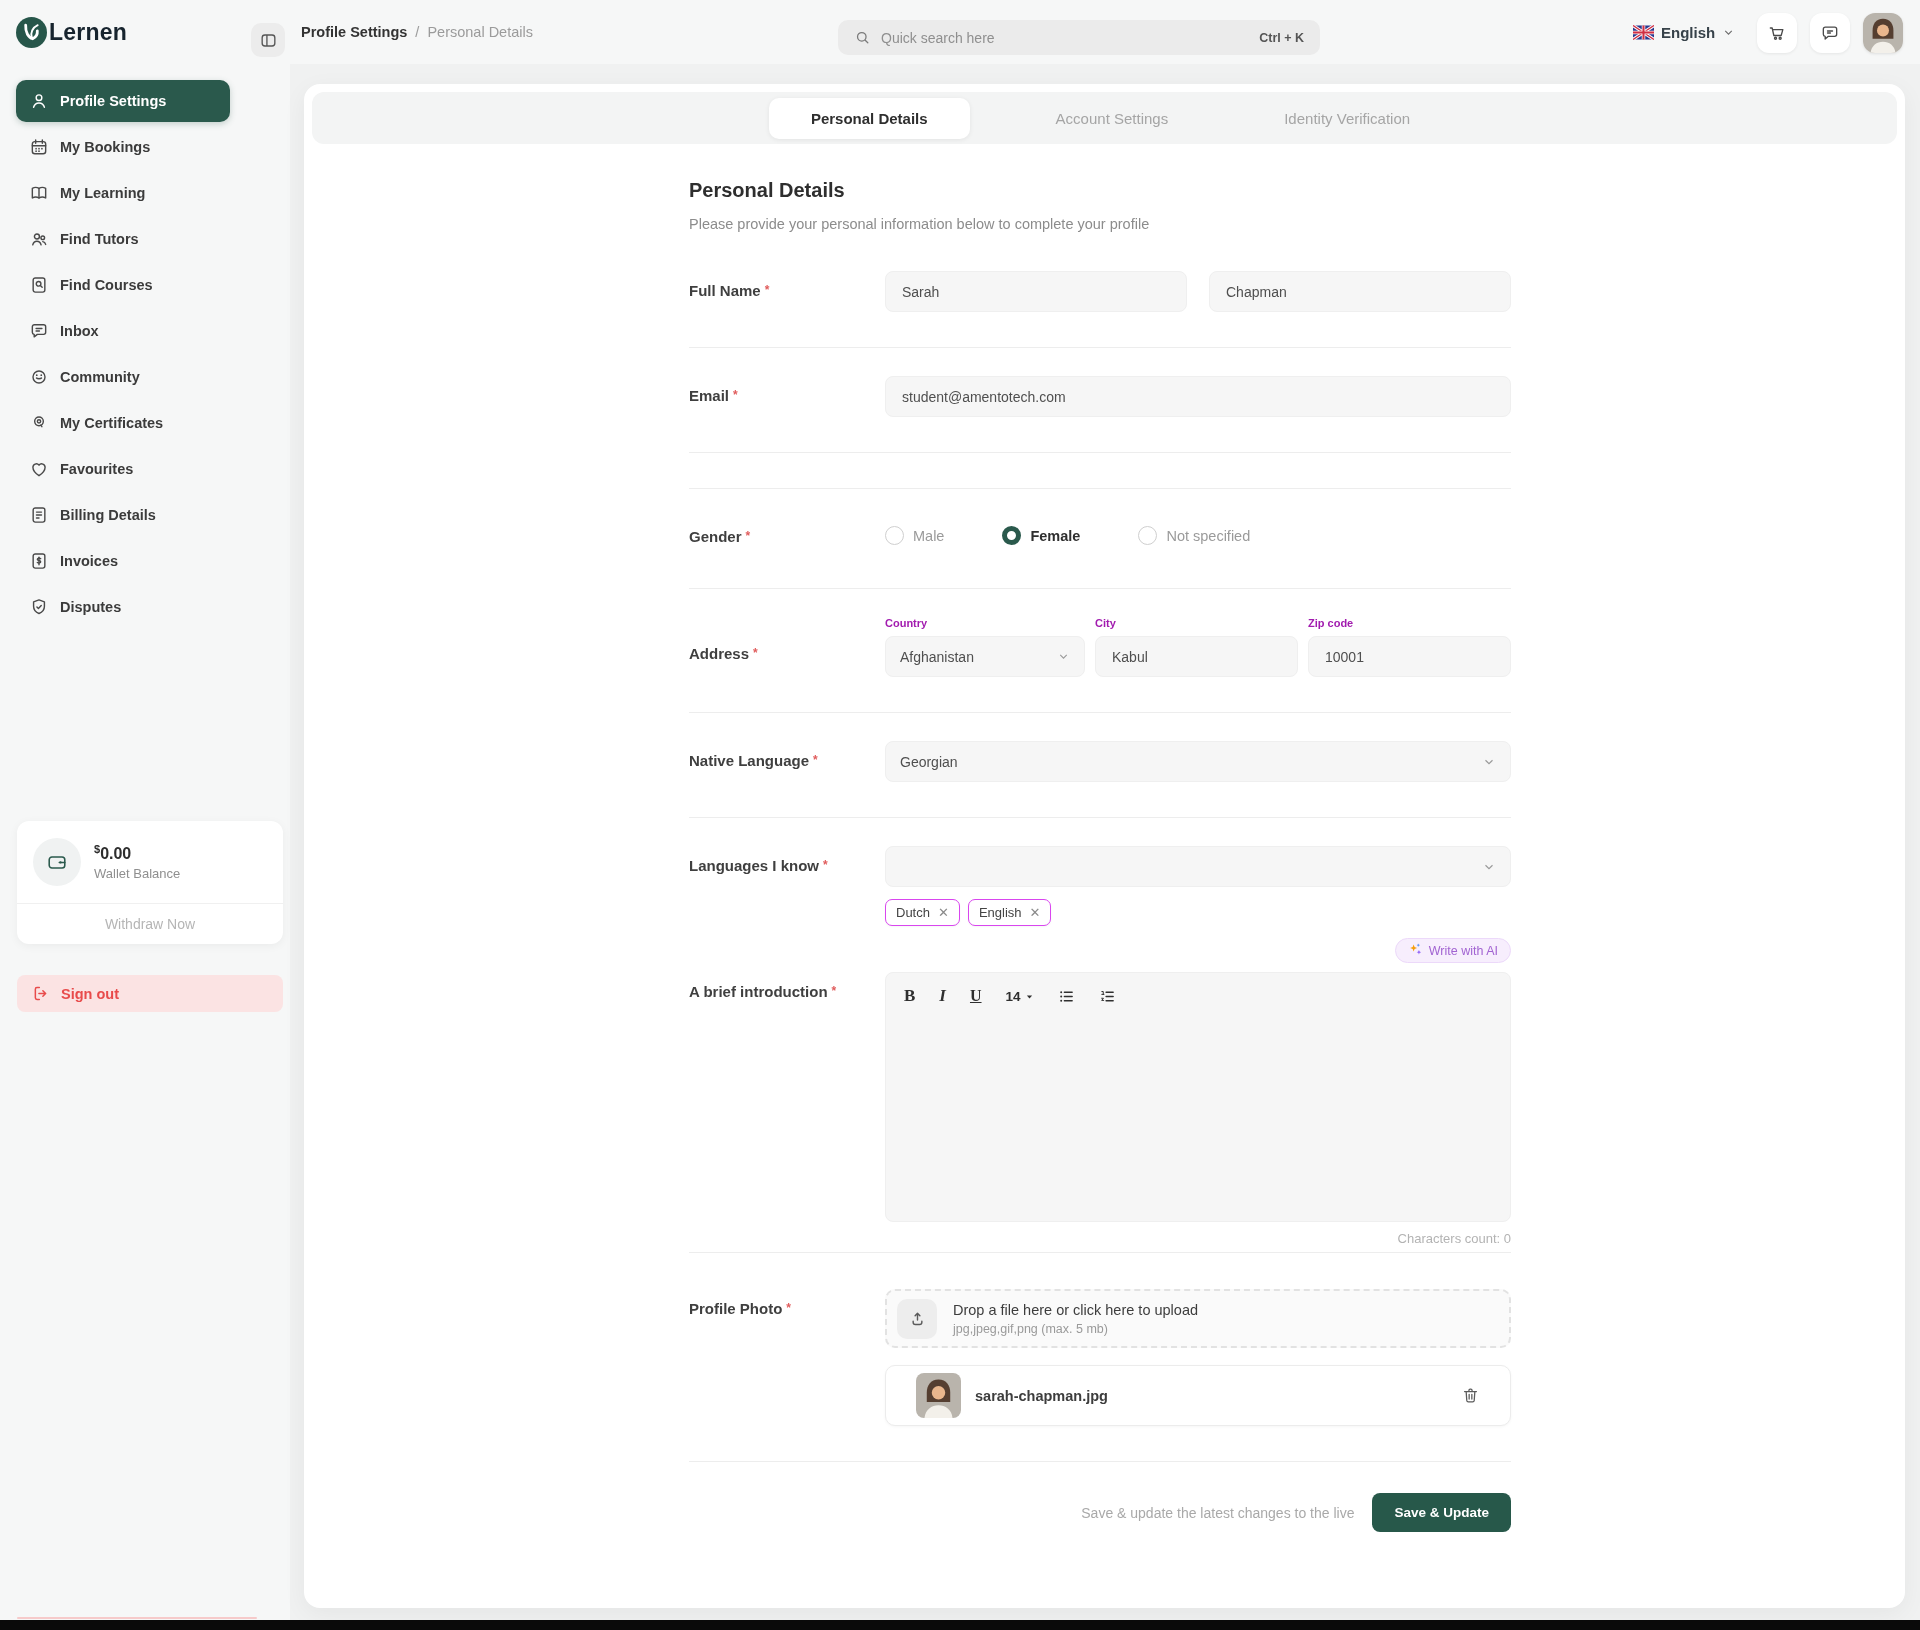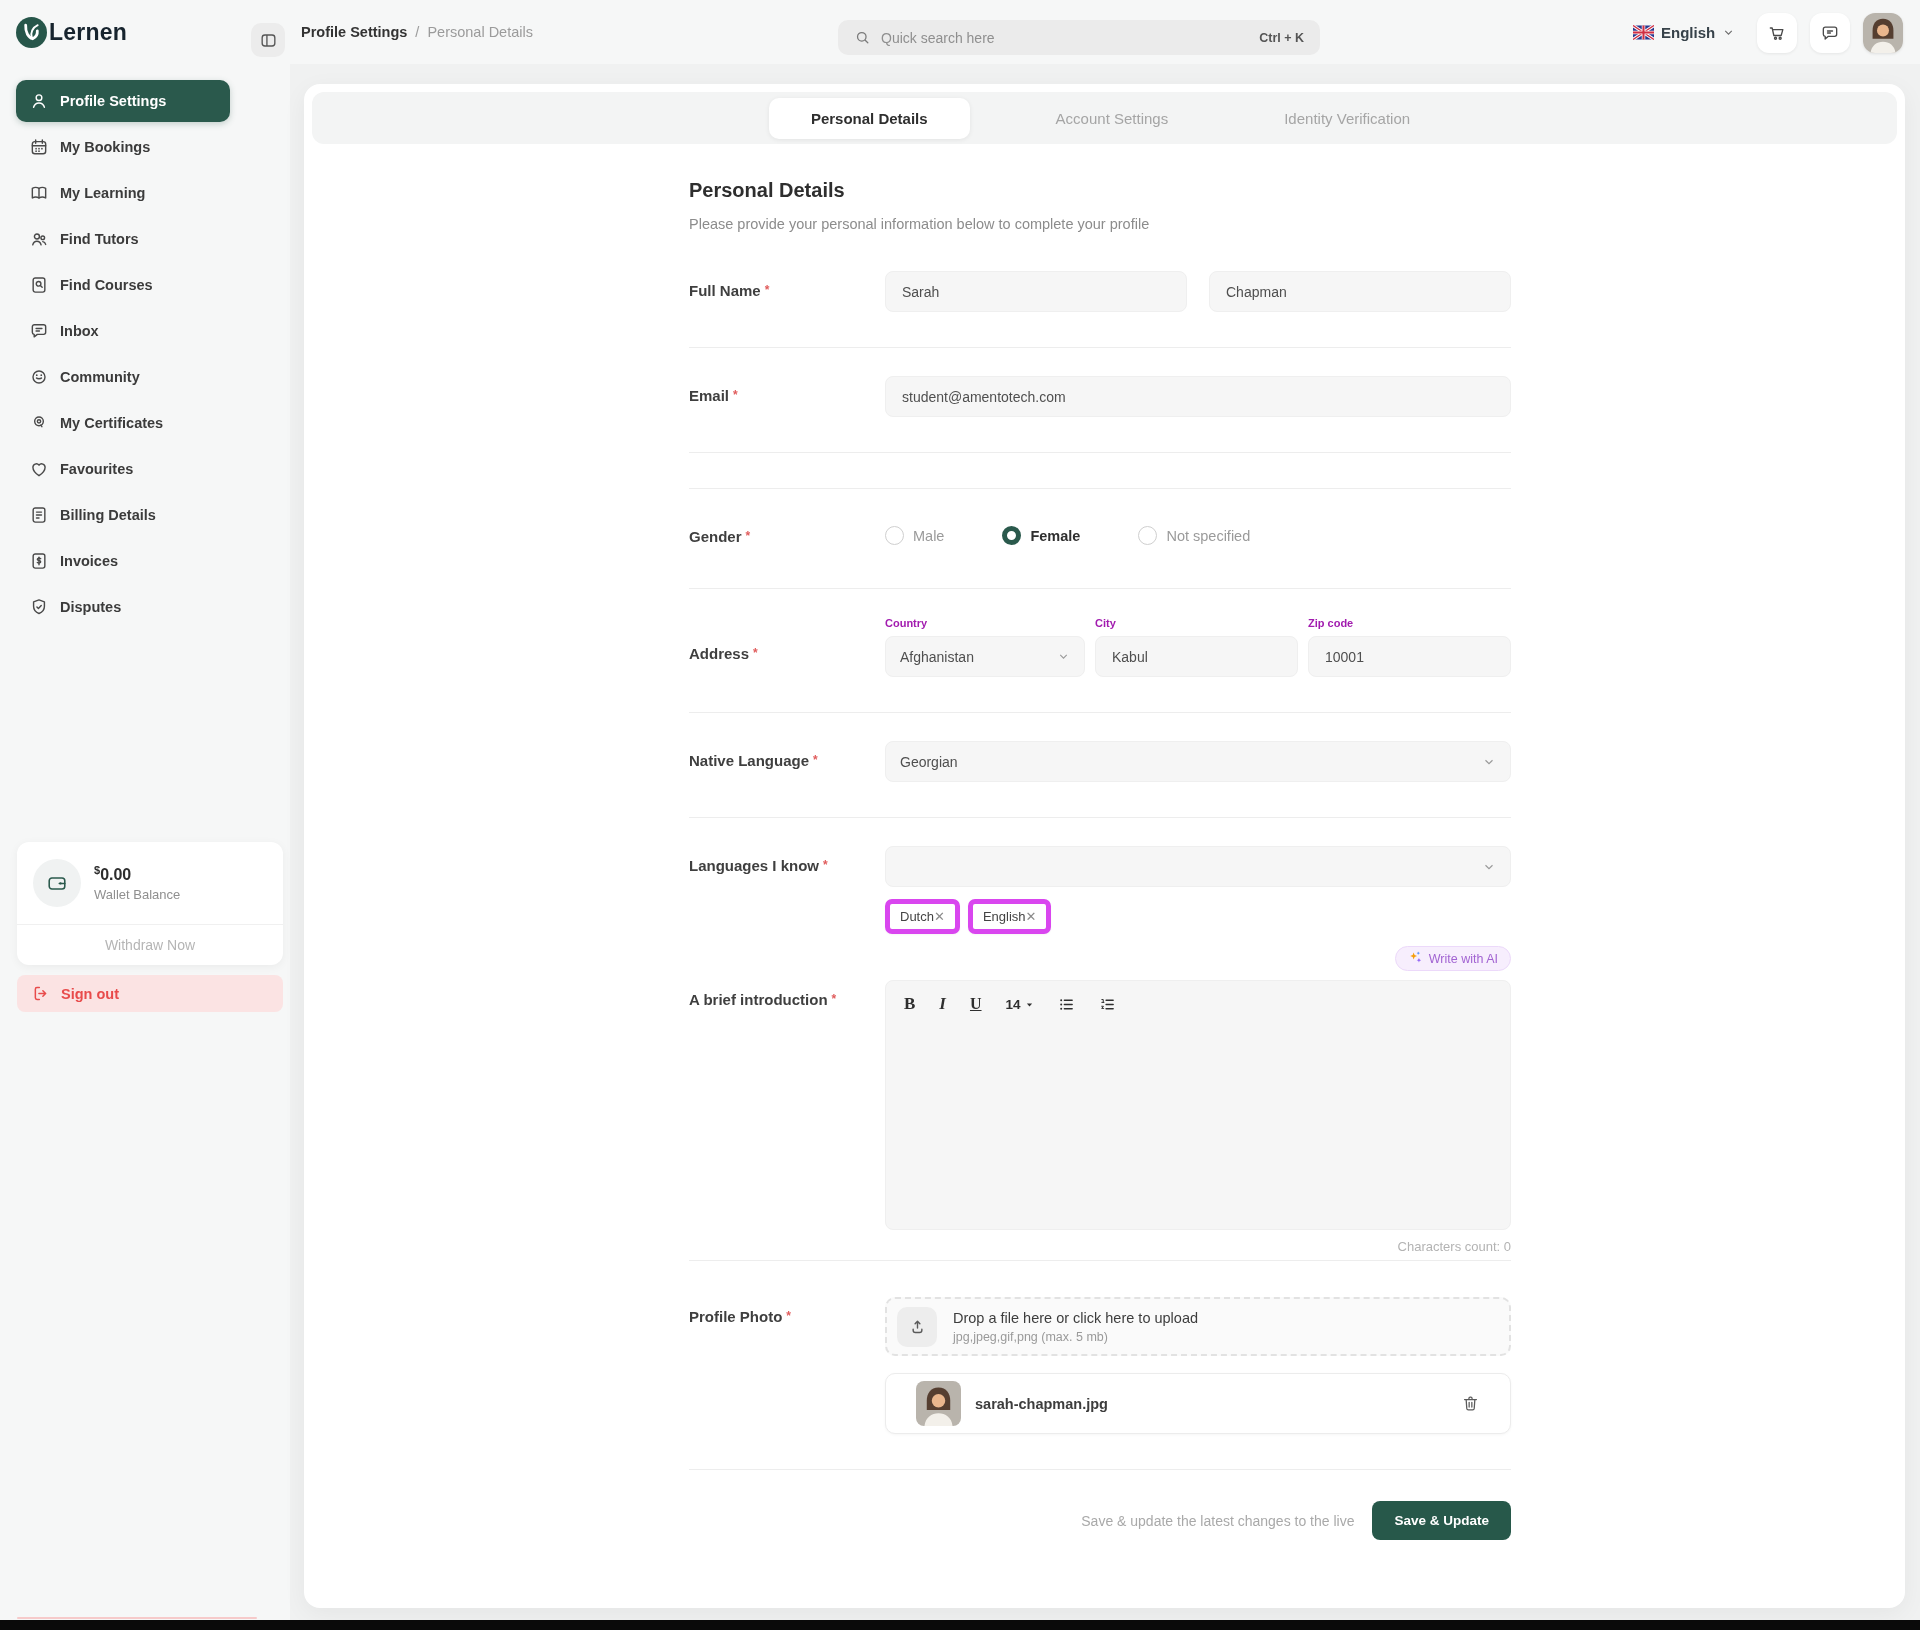--- a/index.html
+++ b/index.html
@@ -28,21 +28,21 @@
 
   
   .sidebar { position:absolute; left:0; top:64px; width:290px; bottom:10px; }
   .nav { padding:16px 0 0 16px; }
   .nav-item { width:214px; height:42px; display:flex; align-items:center; gap:11px; padding:0 13px; border-radius:10px; margin-bottom:4px; cursor:pointer; }
   .nav-item .nav-label { font-size:14.5px; font-weight:600; color:#3b3b3b; }
   .nav-item svg { stroke:#4a4a4a; }
   .nav-item.active { background:#2a594c; box-shadow:0 2px 6px rgba(42,89,76,.25); }
   .nav-item.active .nav-label { color:#fff; }
   .nav-item.active svg { stroke:#fff; }
-  .wallet-card { position:absolute; left:17px; top:778px; width:266px; background:#fff; border-radius:12px; box-shadow:0 2px 10px rgba(0,0,0,.05); }
+  .wallet-card { position:absolute; left:17px; top:757px; width:266px; background:#fff; border-radius:12px; box-shadow:0 2px 10px rgba(0,0,0,.05); }
   .wallet-top { display:flex; align-items:center; gap:13px; padding:17px 16px; }
   .wallet-icon-wrap { width:48px; height:48px; border-radius:50%; background:#f0f2f2; display:flex; align-items:center; justify-content:center; }
   .wallet-amount { font-size:16px; font-weight:700; color:#2d2d2d; }
   .wallet-currency { font-size:11px; vertical-align:6px; font-weight:700; }
   .wallet-label { font-size:13px; color:#8f8f8f; margin-top:3px; }
   .withdraw { border-top:1px solid #f0f0f0; text-align:center; padding:12px 0; font-size:14px; color:#b5b5b5; cursor:pointer; }
   .signout { position:absolute; left:17px; top:911px; width:266px; height:37px; background:#fbe3e3; border-radius:8px; display:flex; align-items:center; gap:11px; padding:0 14px; cursor:pointer; }
   .signout-label { font-size:14.5px; font-weight:700; color:#e84b4b; }
   .sidebar-bottom-line { position:absolute; left:17px; top:1553px; width:240px; height:2px; background:#f6caca; border-radius:2px; }
 
@@ -72,21 +72,21 @@
   .radio-opt.selected .radio-label { color:#2f2f2f; font-weight:700; }
 
   .addr-cols { display:flex; gap:10px; }
   .addr-col { display:flex; flex-direction:column; }
   .addr-col-label { font-size:11px; font-weight:600; color:#a21caf; margin-bottom:7px; }
   .addr-country { width:200px; } .addr-city { flex:1; } .addr-zip { flex:1; }
   .select-box { height:41px; background:#f6f6f6; border:1px solid #efefef; border-radius:8px; display:flex; align-items:center; padding:0 14px; font-size:14px; color:#4f4f4f; cursor:pointer; }
   .select-box .sel-val { flex:1; }
 
   .chips { display:flex; gap:8px; margin-top:12px; }
-  .chip { background:#fff; border:5px solid #d946ef; border-radius:7px; padding:5px 10px; font-size:13px; color:#444; display:flex; align-items:flex-end; gap:0; box-shadow:0 1px 2px rgba(0,0,0,.04); }
+  .chip { background:#fff; border:1px solid #d946ef; border-radius:7px; padding:5px 10px; font-size:13px; color:#444; display:flex; align-items:flex-end; gap:8px; box-shadow:0 1px 2px rgba(0,0,0,.04); }
   .chip-x { color:#8a8a8a; font-size:13px; cursor:pointer; }
 
   .ai-row { display:flex; justify-content:flex-end; margin-top:12px; }
   .ai-btn { display:flex; align-items:center; gap:6px; background:#f7eefd; border:1px solid #ecd9fa; border-radius:13px; padding:4px 12px; font-size:12.5px; color:#a264d2; cursor:pointer; }
 
   .editor { background:#f6f6f6; border:1px solid #efefef; border-radius:8px; height:250px; padding:13px 18px; }
   .editor-toolbar { display:flex; align-items:center; gap:24px; color:#2f2f2f; }
   .et-b { font-family:"Liberation Serif",serif; font-weight:800; font-size:17px; cursor:pointer; }
   .et-i { font-family:"Liberation Serif",serif; font-style:italic; font-size:17px; font-weight:600; cursor:pointer; }
   .et-u { font-family:"Liberation Serif",serif; text-decoration:underline; font-size:16px; font-weight:600; cursor:pointer; }

